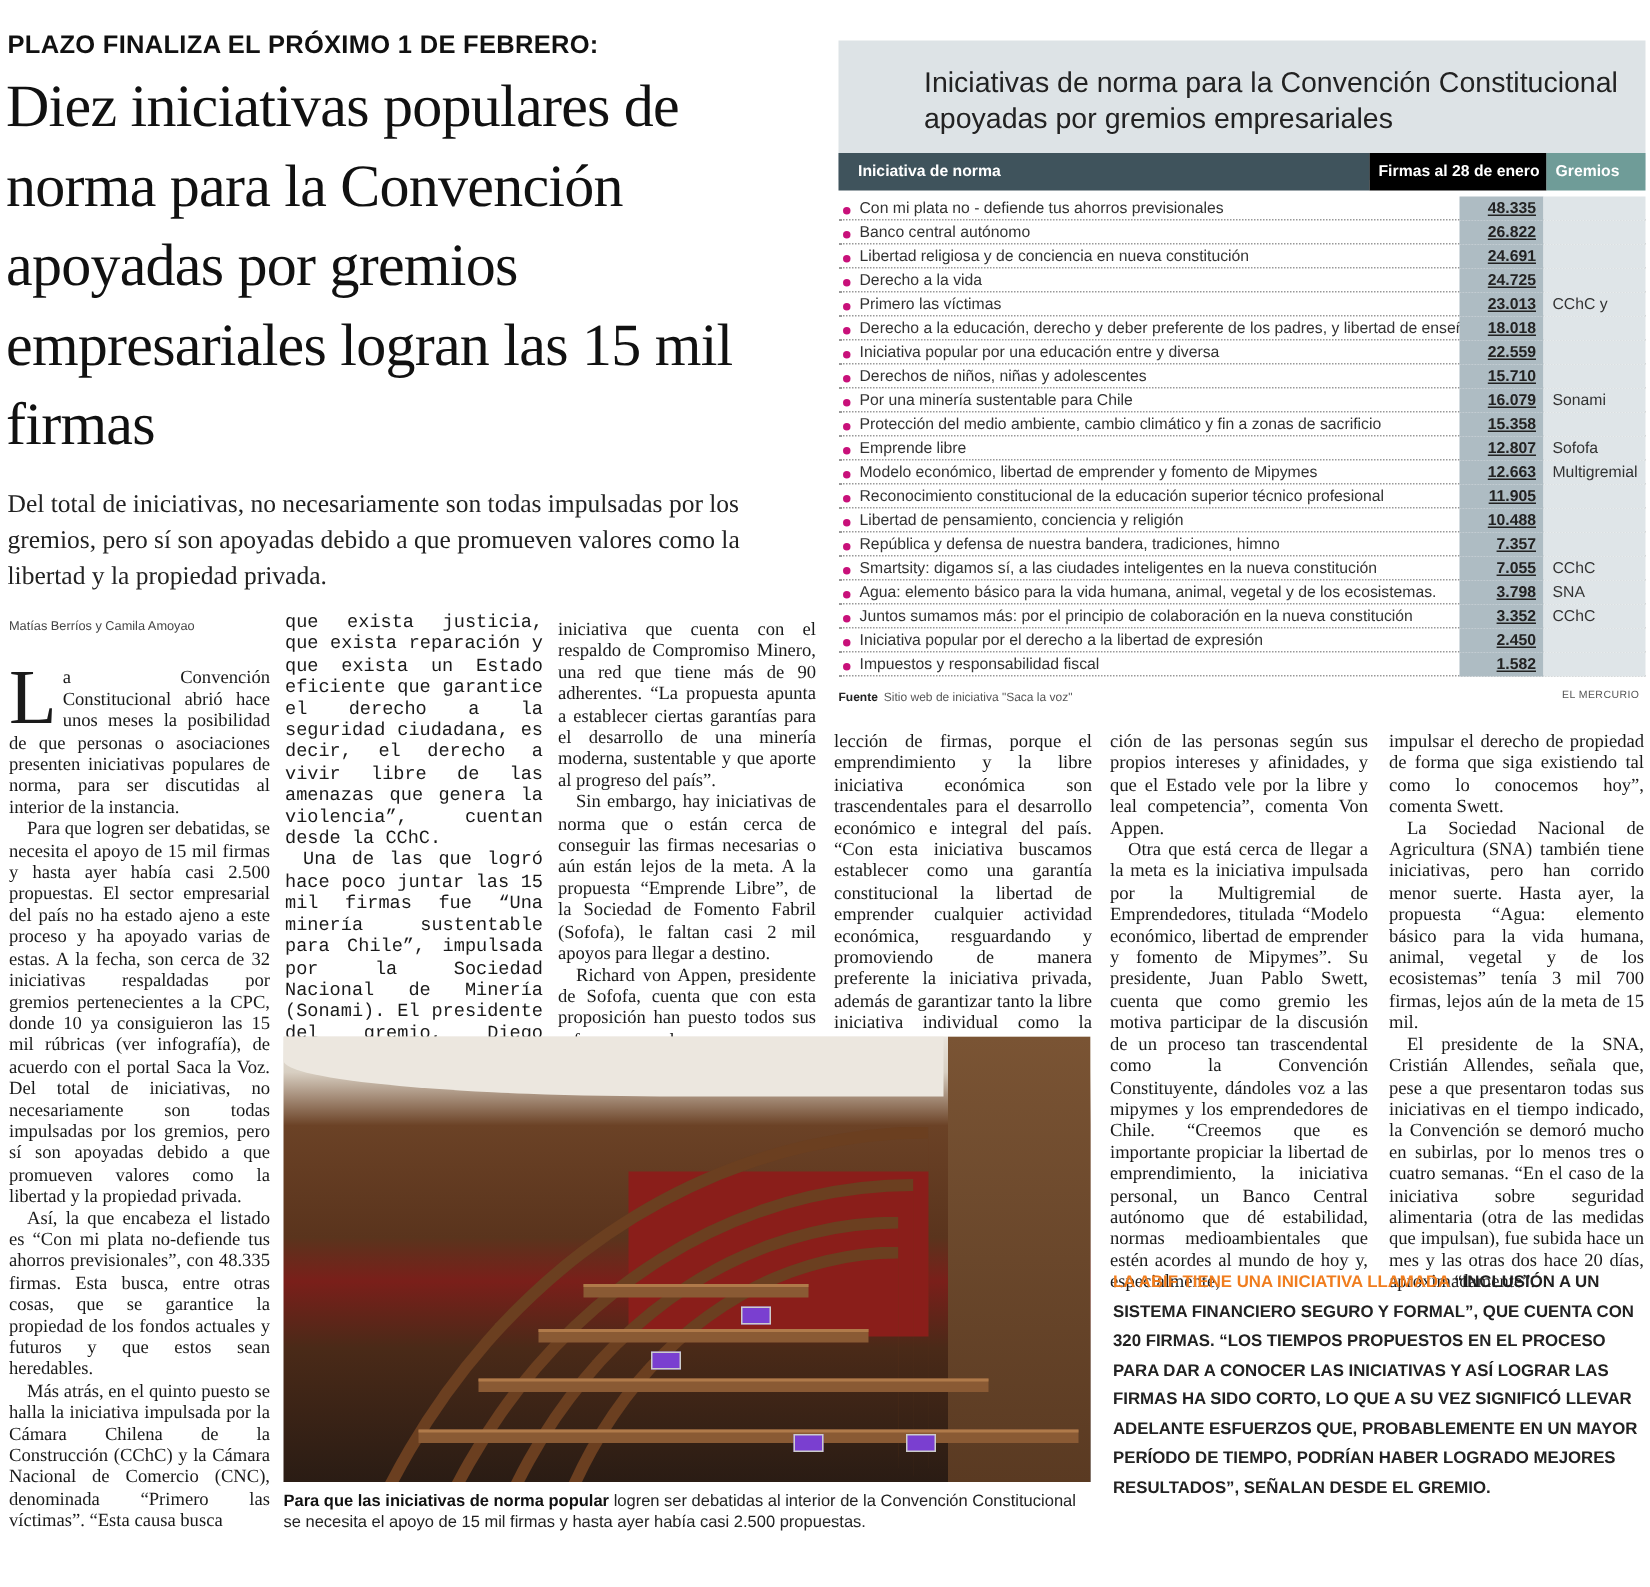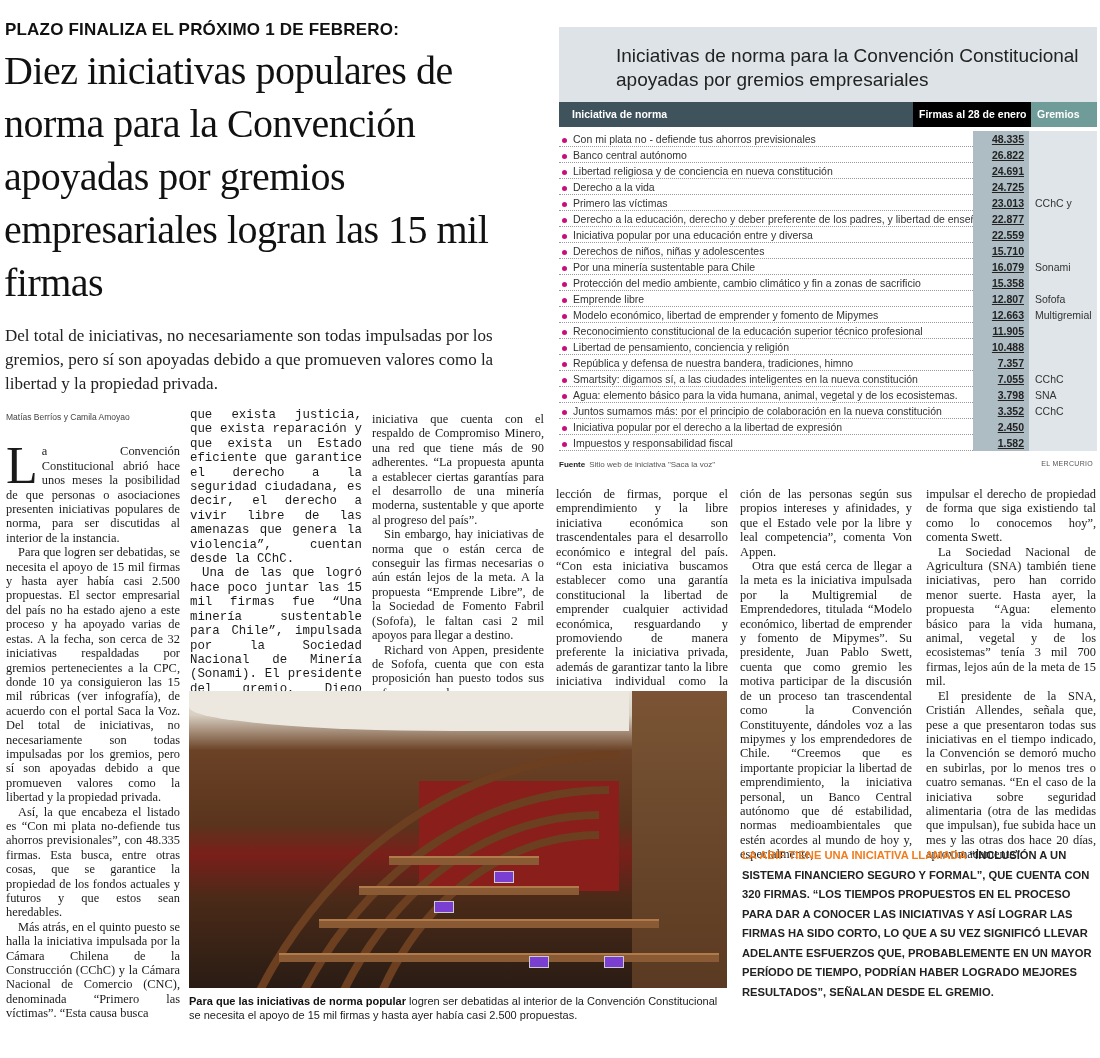--- a/index.html
+++ b/index.html
@@ -134,21 +134,21 @@
       <div class="td-val">24.725</div>
       <div class="td-grem"></div>
     </div>
     <div class="tr">
       <div class="td-name">Primero las víctimas</div>
       <div class="td-val">23.013</div>
       <div class="td-grem">CChC y CNC</div>
     </div>
     <div class="tr">
       <div class="td-name">Derecho a la educación, derecho y deber preferente de los padres, y libertad de enseñanza</div>
-      <div class="td-val">22.877</div>
+      <div class="td-val">18.018</div>
       <div class="td-grem"></div>
     </div>
     <div class="tr">
       <div class="td-name">Iniciativa popular por una educación entre y diversa</div>
       <div class="td-val">22.559</div>
       <div class="td-grem"></div>
     </div>
     <div class="tr">
       <div class="td-name">Derechos de niños, niñas y adolescentes</div>
       <div class="td-val">15.710</div>

